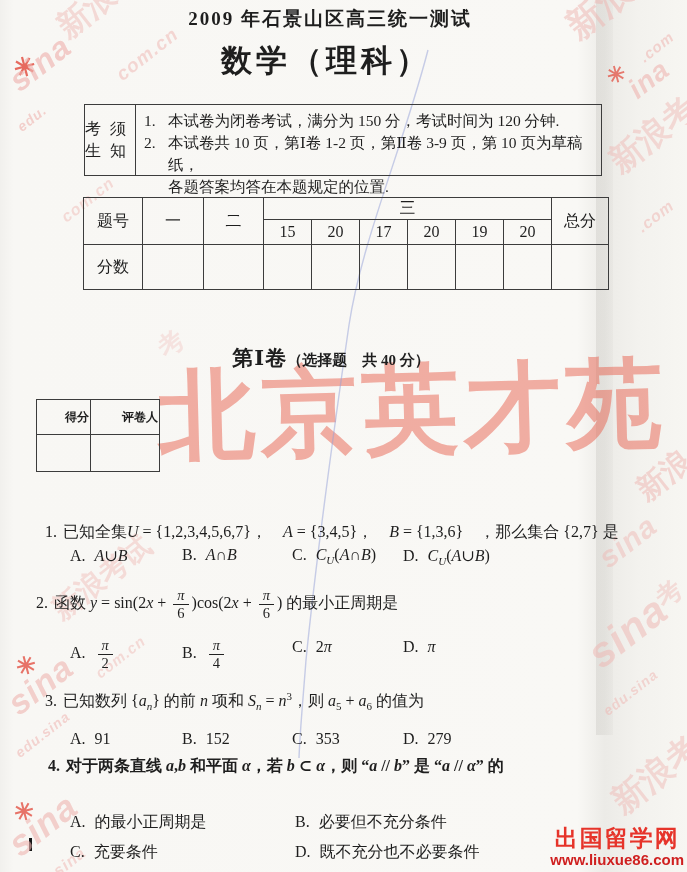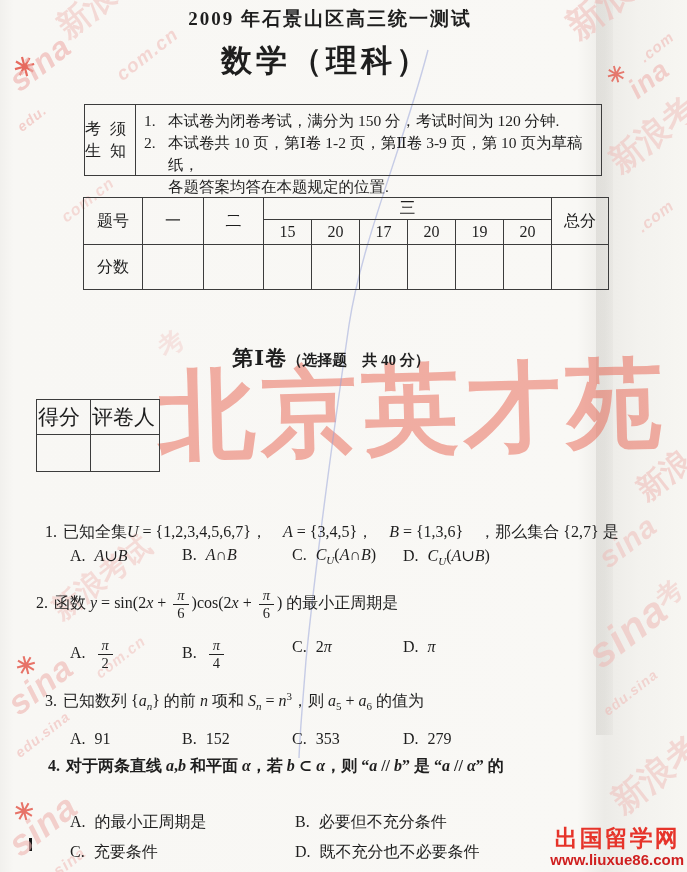--- a/index.html
+++ b/index.html
@@ -24,21 +24,21 @@
   table.score td{border:1.4px solid #3c3c3c;text-align:center;font-size:16px;padding:0;}
   td.w-corner{width:58px;} td.w-one{width:60px;} td.w-two{width:59px;}
   td.w-num{width:47px;} td.w-total{width:56px;}
   tr.r1 td{height:20px;} tr.r2 td{height:24px;} tr.r3 td{height:44px;}
   
   .sec-head{top:344px;left:0;width:662px;text-align:center;font-weight:bold;}
   .sec-head .main{font-size:21px;letter-spacing:1px;}
   .sec-head .sub{font-size:15px;}
   
   table.gradebox{position:absolute;top:399px;left:36px;border-collapse:collapse;table-layout:fixed;}
-  table.gradebox td{border:1.5px solid #3c3c3c;text-align:left;font-size:21px;}
+  table.gradebox td{border:1.5px solid #3c3c3c;text-align:right;font-size:12px;font-weight:bold;}
   .gb-c1{width:51px;} .gb-c2{width:66px;}
   .gb-r1 td{height:32px;} .gb-r2 td{height:34px;}
   
   .instruction{top:404px;left:163px;width:515px;font-size:15.5px;font-weight:bold;line-height:25px;color:#222;}
   
   .stem{font-size:16px;white-space:nowrap;}
   .qnum{margin-right:6px;}
   .q-opts{position:absolute;height:40px;}
   .opt{position:absolute;top:0;white-space:nowrap;font-size:16px;}
   .opt .olabel{margin-right:9px;}

